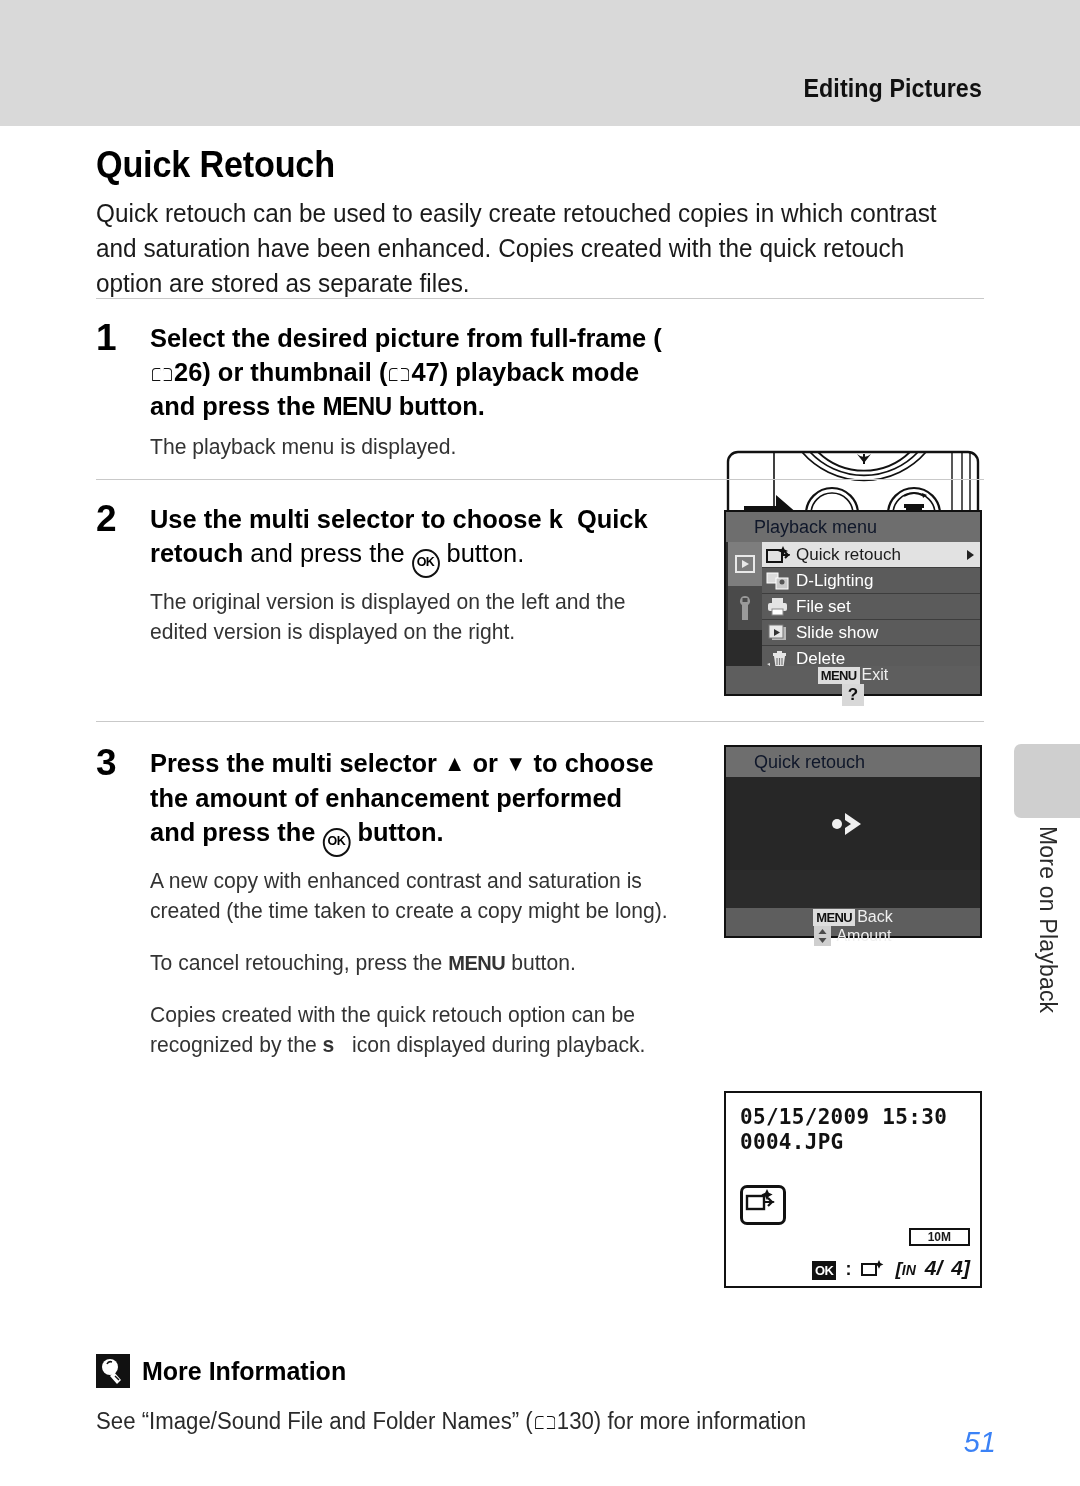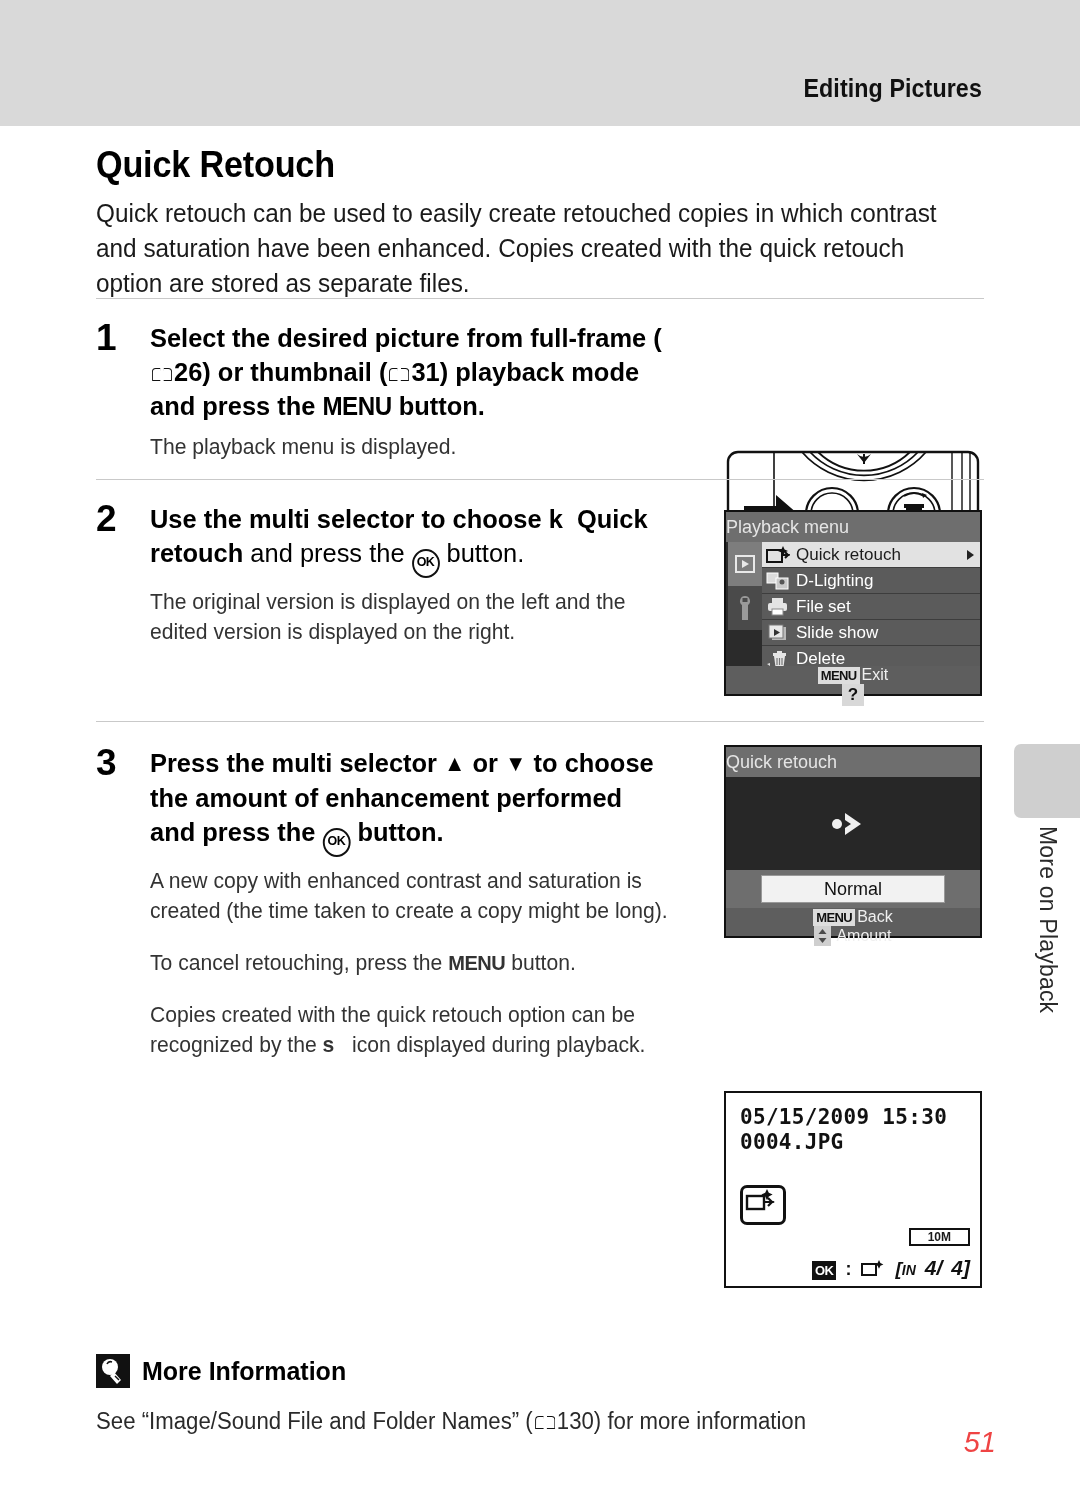--- a/index.html
+++ b/index.html
@@ -80,22 +80,22 @@
   
   .camera{
     position:absolute;left:724px;top:324px;width:258px;height:146px;
   }
   
   .lcd{
     position:absolute;border:2.5px solid #111;box-sizing:border-box;
     background:#2b2b2b;
   }
   .lcd-title{
-    height:30px;background:#6e6e6e;color:#e5e5e5;font-size:18px;
-    line-height:30px;padding-left:0;position:relative;
+    height:30px;background:#6e6e6e;color:#0f172a;font-size:18px;
+    line-height:30px;padding-left:28px;position:relative;
   }
   .menu-list{position:absolute;left:36px;top:30px;right:0;}
   .menu-row{
     height:25px;display:flex;align-items:center;
     font-size:17px;color:#ffffff;background:#5b5b5b;
     border-bottom:1px solid #3d3d3d;padding-left:4px;position:relative;
   }
   .menu-row.sel{background:#e2e2e2;color:#1b1b1b;}
   .menu-icn{
     width:24px;height:19px;margin-right:6px;flex:none;position:relative;
@@ -184,40 +184,40 @@
   .mi-icon{
     width:34px;height:34px;background:#111;margin-right:12px;position:relative;
   }
   .mi-title{font-size:25px;font-weight:bold;color:#000;}
   .mi-text{
     position:absolute;left:96px;top:1282px;font-size:23px;color:#2a2a2a;
     transform:scaleX(.965);transform-origin:left top;
   }
   .pageno{
     position:absolute;right:84px;top:1300px;font-size:29px;font-style:italic;
-    color:#ef4444;
+    color:#3b82f6;
   }
 </style>
 </head>
 <body>
 
 <div class="header-band">
   <div class="header-title">Editing Pictures</div>
 </div>
 
 <div class="page">
 
   <div class="h1">Quick Retouch</div>
   <div class="intro">Quick retouch can be used to easily create retouched copies in which contrast and saturation have been enhanced. Copies created with the quick retouch option are stored as separate files.</div>
 
   <div class="rule" style="top:172px"></div>
   <div class="step" style="top:195px">
     <div class="step-num">1</div>
     <div class="step-head">
-      <span>Select the desired picture from full-frame (</span><span class="bk"></span><span>26</span><span>) or thumbnail (</span><span class="bk"></span><span>31</span><span>) playback mode and press the </span><span class="menu-glyph">MENU</span><span> button.</span>
+      <span>Select the desired picture from full-frame (</span><span class="bk"></span><span>26</span><span>) or thumbnail (</span><span class="bk"></span><span>47</span><span>) playback mode and press the </span><span class="menu-glyph">MENU</span><span> button.</span>
     </div>
     <div class="step-body">
       <p>The playback menu is displayed.</p>
     </div>
   </div>
 
   <svg class="camera" viewBox="0 0 258 146">
     <rect x="4" y="2" width="250" height="128" rx="10" ry="10" fill="#fff" stroke="#111" stroke-width="2.4"></rect>
     <path d="M4 112 H254" stroke="#111" stroke-width="1.6" fill="none"></path>
     <path d="M10 130 q0 10 10 10 h218 q10 0 10 -10" fill="#fff" stroke="#111" stroke-width="2.2"></path>
@@ -367,23 +367,20 @@
   </div>
 
   <div class="lcd" style="left:724px;top:619px;width:258px;height:193px;">
     <div class="lcd-title">Quick retouch</div>
     <div class="qr-body">
       <svg width="44" height="30" viewBox="0 0 44 30">
         <circle cx="6" cy="15" r="5" fill="#f0f0f0"></circle>
         <path d="M14 4 l16 11 l-16 11 v-7 l6 -4 l-6 -4z" fill="#f0f0f0"></path>
       </svg>
     </div>
-    <div class="qr-opt-wrap">
-      <div class="qr-opt">Normal</div>
-    </div>
     <div class="lcd-foot">
       <span>
         <span class="pill">MENU</span><span>Back</span>
       </span>
       <span style="display:flex;align-items:center;gap:5px">
         <svg width="17" height="20" viewBox="0 0 17 20">
           <rect x="0" y="0" width="17" height="20" fill="#cfcfcf"></rect>
           <path d="M8.5 3 l4 5 h-8z" fill="#4a4a4a"></path>
           <path d="M8.5 17 l4 -5 h-8z" fill="#4a4a4a"></path>
         </svg>

